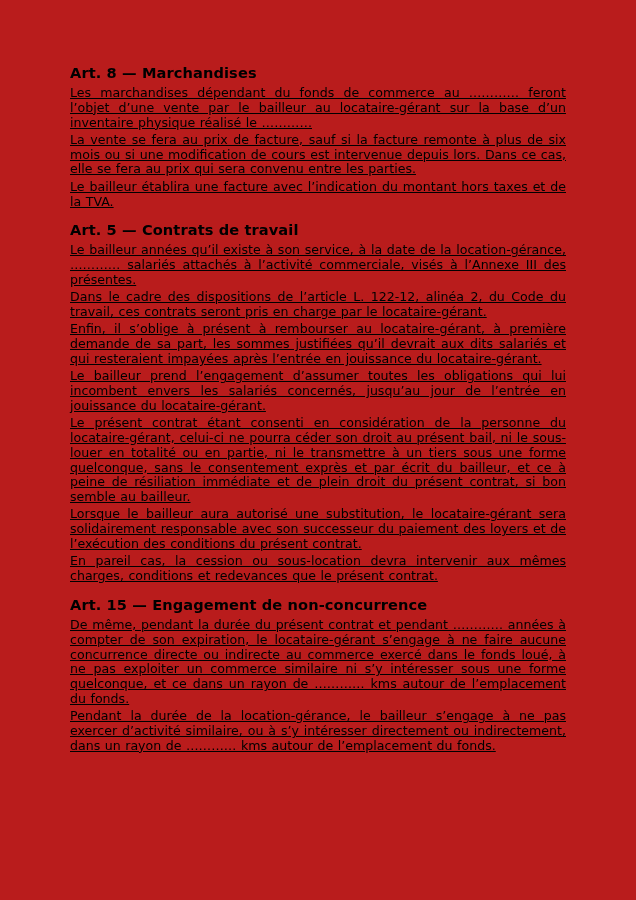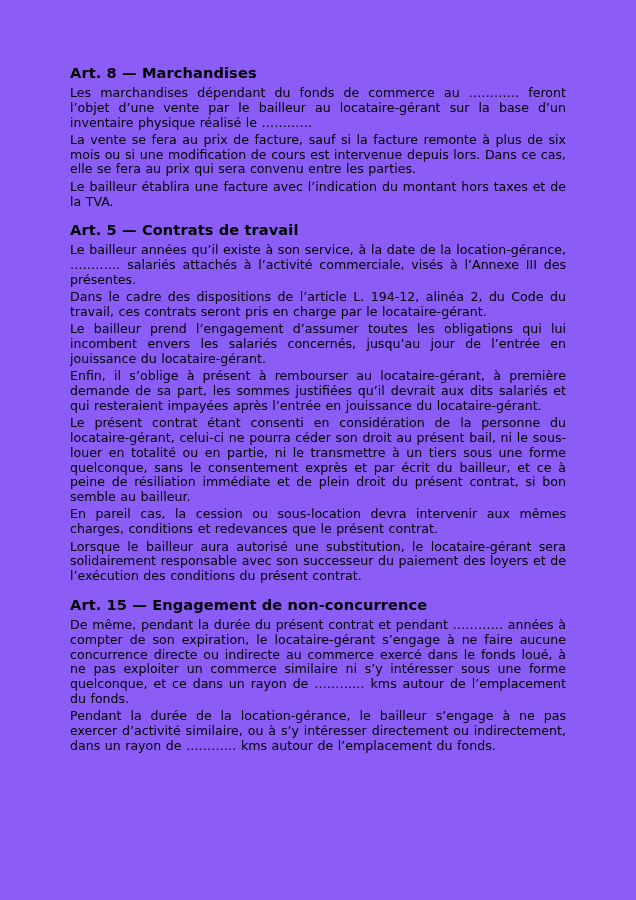--- a/index.html
+++ b/index.html
@@ -12,62 +12,63 @@
     background: #ffffff;
     font-family: "DejaVu Sans", "Liberation Sans", sans-serif;
     color: #000000;
     overflow: hidden;
   }
   .page {
     box-sizing: border-box;
     width: 636px;
     height: 900px;
     padding: 64px 70px 28px 70px;
-    background: #8b5cf6;
+    background: #b91c1c;
   }
   .article h2 {
     font-size: 14.6px;
     font-weight: bold;
     line-height: 17px;
     margin: 12px 0 5px 0;
     letter-spacing: 0.1px;
   }
   .article:first-child h2 {
     margin-top: 0;
   }
   .article p {
     font-size: 12.6px;
     line-height: 14.8px;
     margin: 0 0 2.5px 0;
     text-align: justify;
     word-spacing: 0.5px;
+    text-decoration: underline;
   }
 </style>
 </head>
 <body>
 
 <div class="page">
   <div id="articles-container">
       <section class="article">
         <h2>Art. 8 — Marchandises</h2>
         <p>Les marchandises dépendant du fonds de commerce au ………… feront l’objet d’une vente par le bailleur au locataire-gérant sur la base d’un inventaire physique réalisé le …………</p>
         <p>La vente se fera au prix de facture, sauf si la facture remonte à plus de six mois ou si une modification de cours est intervenue depuis lors. Dans ce cas, elle se fera au prix qui sera convenu entre les parties.</p>
         <p>Le bailleur établira une facture avec l’indication du montant hors taxes et de la TVA.</p>
       </section>
       <section class="article">
         <h2>Art. 5 — Contrats de travail</h2>
         <p>Le bailleur années qu’il existe à son service, à la date de la location-gérance, ………… salariés attachés à l’activité commerciale, visés à l’Annexe III des présentes.</p>
-        <p>Dans le cadre des dispositions de l’article L. 194-12, alinéa 2, du Code du travail, ces contrats seront pris en charge par le locataire-gérant.</p>
+        <p>Dans le cadre des dispositions de l’article L. 122-12, alinéa 2, du Code du travail, ces contrats seront pris en charge par le locataire-gérant.</p>
+        <p>Enfin, il s’oblige à présent à rembourser au locataire-gérant, à première demande de sa part, les sommes justifiées qu’il devrait aux dits salariés et qui resteraient impayées après l’entrée en jouissance du locataire-gérant.</p>
         <p>Le bailleur prend l’engagement d’assumer toutes les obligations qui lui incombent envers les salariés concernés, jusqu’au jour de l’entrée en jouissance du locataire-gérant.</p>
-        <p>Enfin, il s’oblige à présent à rembourser au locataire-gérant, à première demande de sa part, les sommes justifiées qu’il devrait aux dits salariés et qui resteraient impayées après l’entrée en jouissance du locataire-gérant.</p>
       </section>
       <section class="article">
         <p>Le présent contrat étant consenti en considération de la personne du locataire-gérant, celui-ci ne pourra céder son droit au présent bail, ni le sous-louer en totalité ou en partie, ni le transmettre à un tiers sous une forme quelconque, sans le consentement exprès et par écrit du bailleur, et ce à peine de résiliation immédiate et de plein droit du présent contrat, si bon semble au bailleur.</p>
+        <p>Lorsque le bailleur aura autorisé une substitution, le locataire-gérant sera solidairement responsable avec son successeur du paiement des loyers et de l’exécution des conditions du présent contrat.</p>
         <p>En pareil cas, la cession ou sous-location devra intervenir aux mêmes charges, conditions et redevances que le présent contrat.</p>
-        <p>Lorsque le bailleur aura autorisé une substitution, le locataire-gérant sera solidairement responsable avec son successeur du paiement des loyers et de l’exécution des conditions du présent contrat.</p>
       </section>
       <section class="article">
         <h2>Art. 15 — Engagement de non-concurrence</h2>
         <p>De même, pendant la durée du présent contrat et pendant ………… années à compter de son expiration, le locataire-gérant s’engage à ne faire aucune concurrence directe ou indirecte au commerce exercé dans le fonds loué, à ne pas exploiter un commerce similaire ni s’y intéresser sous une forme quelconque, et ce dans un rayon de ………… kms autour de l’emplacement du fonds.</p>
         <p>Pendant la durée de la location-gérance, le bailleur s’engage à ne pas exercer d’activité similaire, ou à s’y intéresser directement ou indirectement, dans un rayon de ………… kms autour de l’emplacement du fonds.</p>
       </section>
     </div>
 </div>
 
 </body></html>

